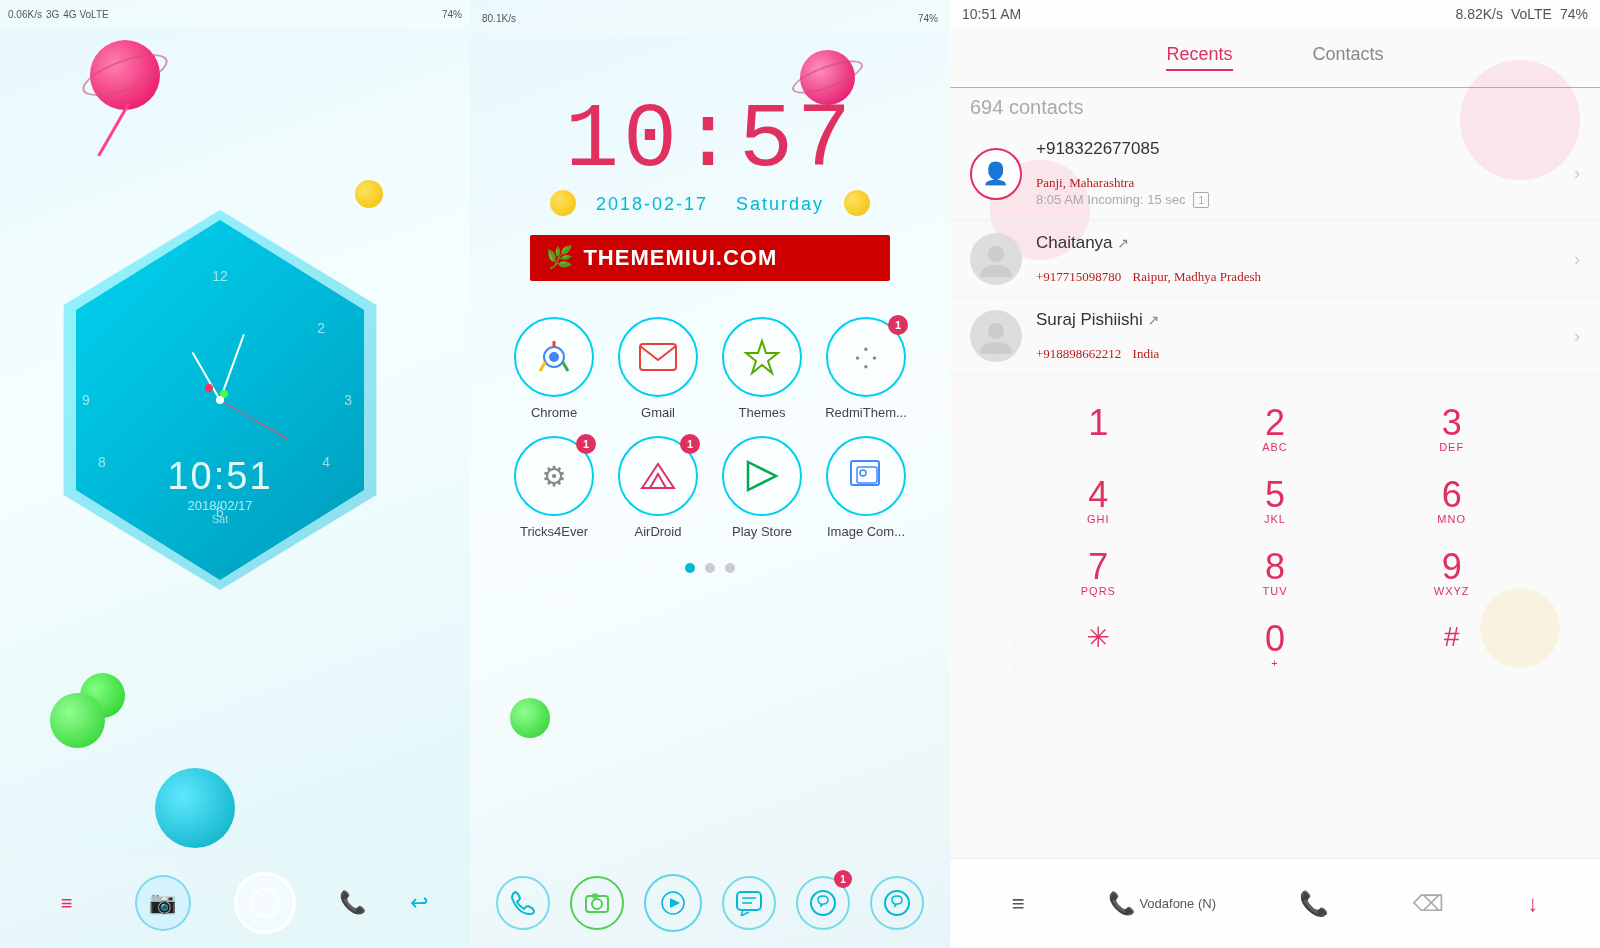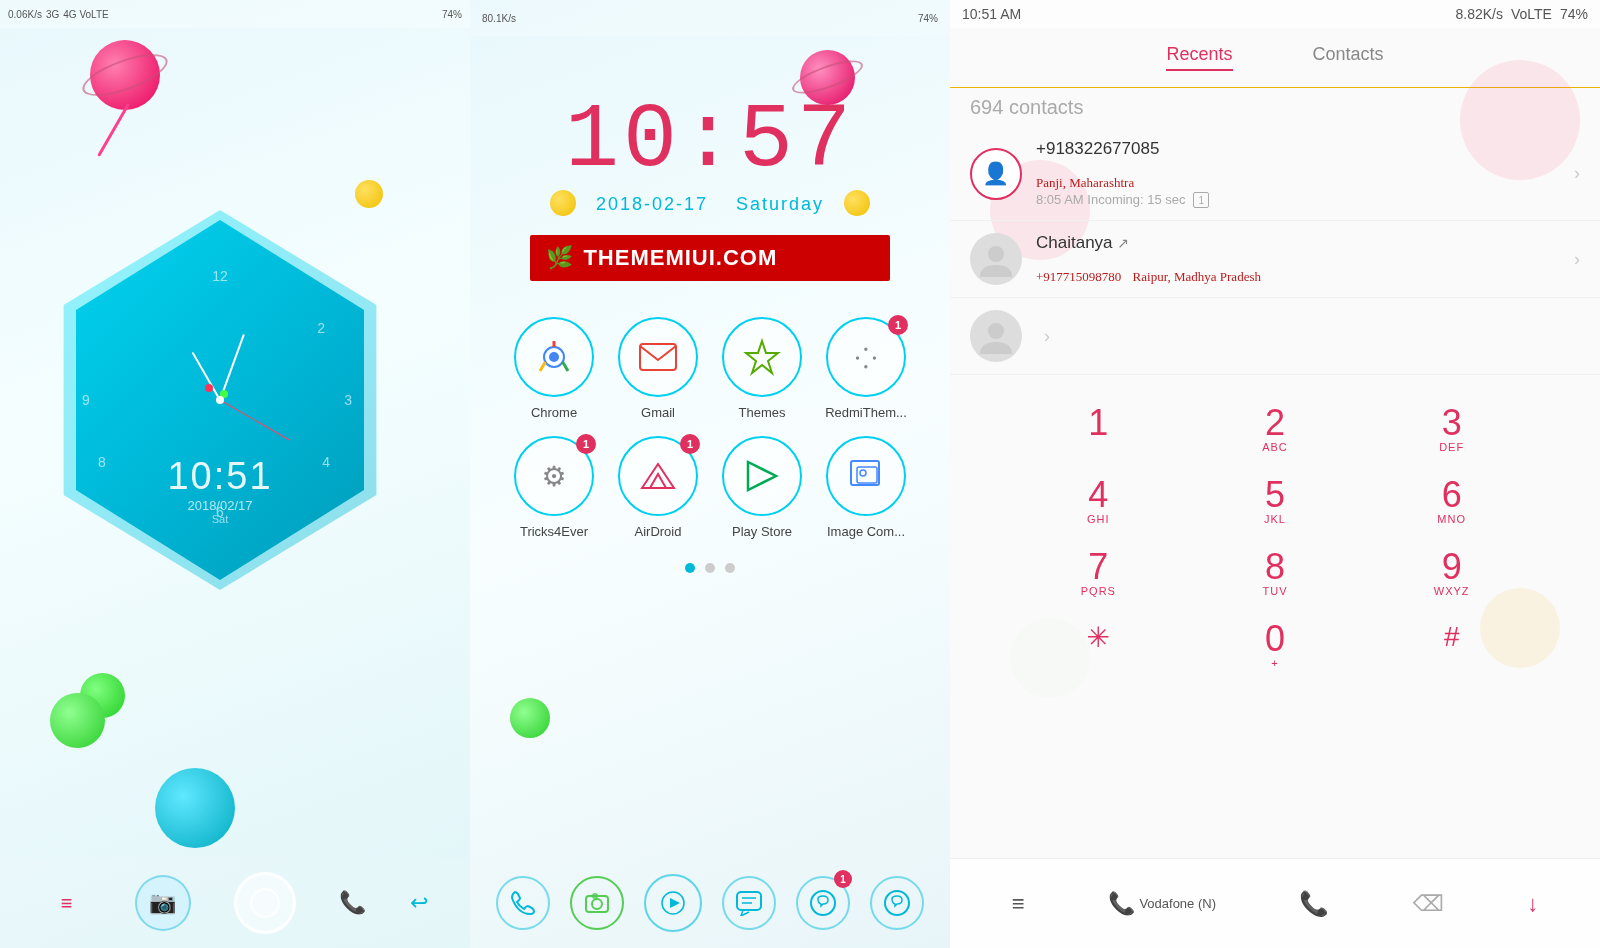--- a/index.html
+++ b/index.html
@@ -754,20 +754,30 @@
     <span class="chevron-right">›</span>
   </div>
 
   <div class="contact-item">
     <div class="contact-avatar">
       <svg width="40" height="40" viewBox="0 0 40 40">
         <circle cx="20" cy="15" r="8" fill="#ccc"></circle>
         <path d="M4,38 Q4,26 20,26 Q36,26 36,38" fill="#ccc"></path>
       </svg>
     </div>
+    <div class="contact-info">
+      <div class="contact-name">
+        <span>Suraj Pishiishi</span>
+        <span style="color:#888;font-size:14px;"> ↗</span>
+      </div>
+      <div class="contact-sub">
+        <span>+918898662212</span>
+        <span style="margin-left:8px;">India</span>
+      </div>
+    </div>
     <span class="chevron-right">›</span>
   </div>
 
   <div class="dialpad">
 
     <div class="dial-key">
       <div class="dial-num">1</div>
       <div class="dial-letters">&nbsp;</div>
     </div>
     <div class="dial-key">

